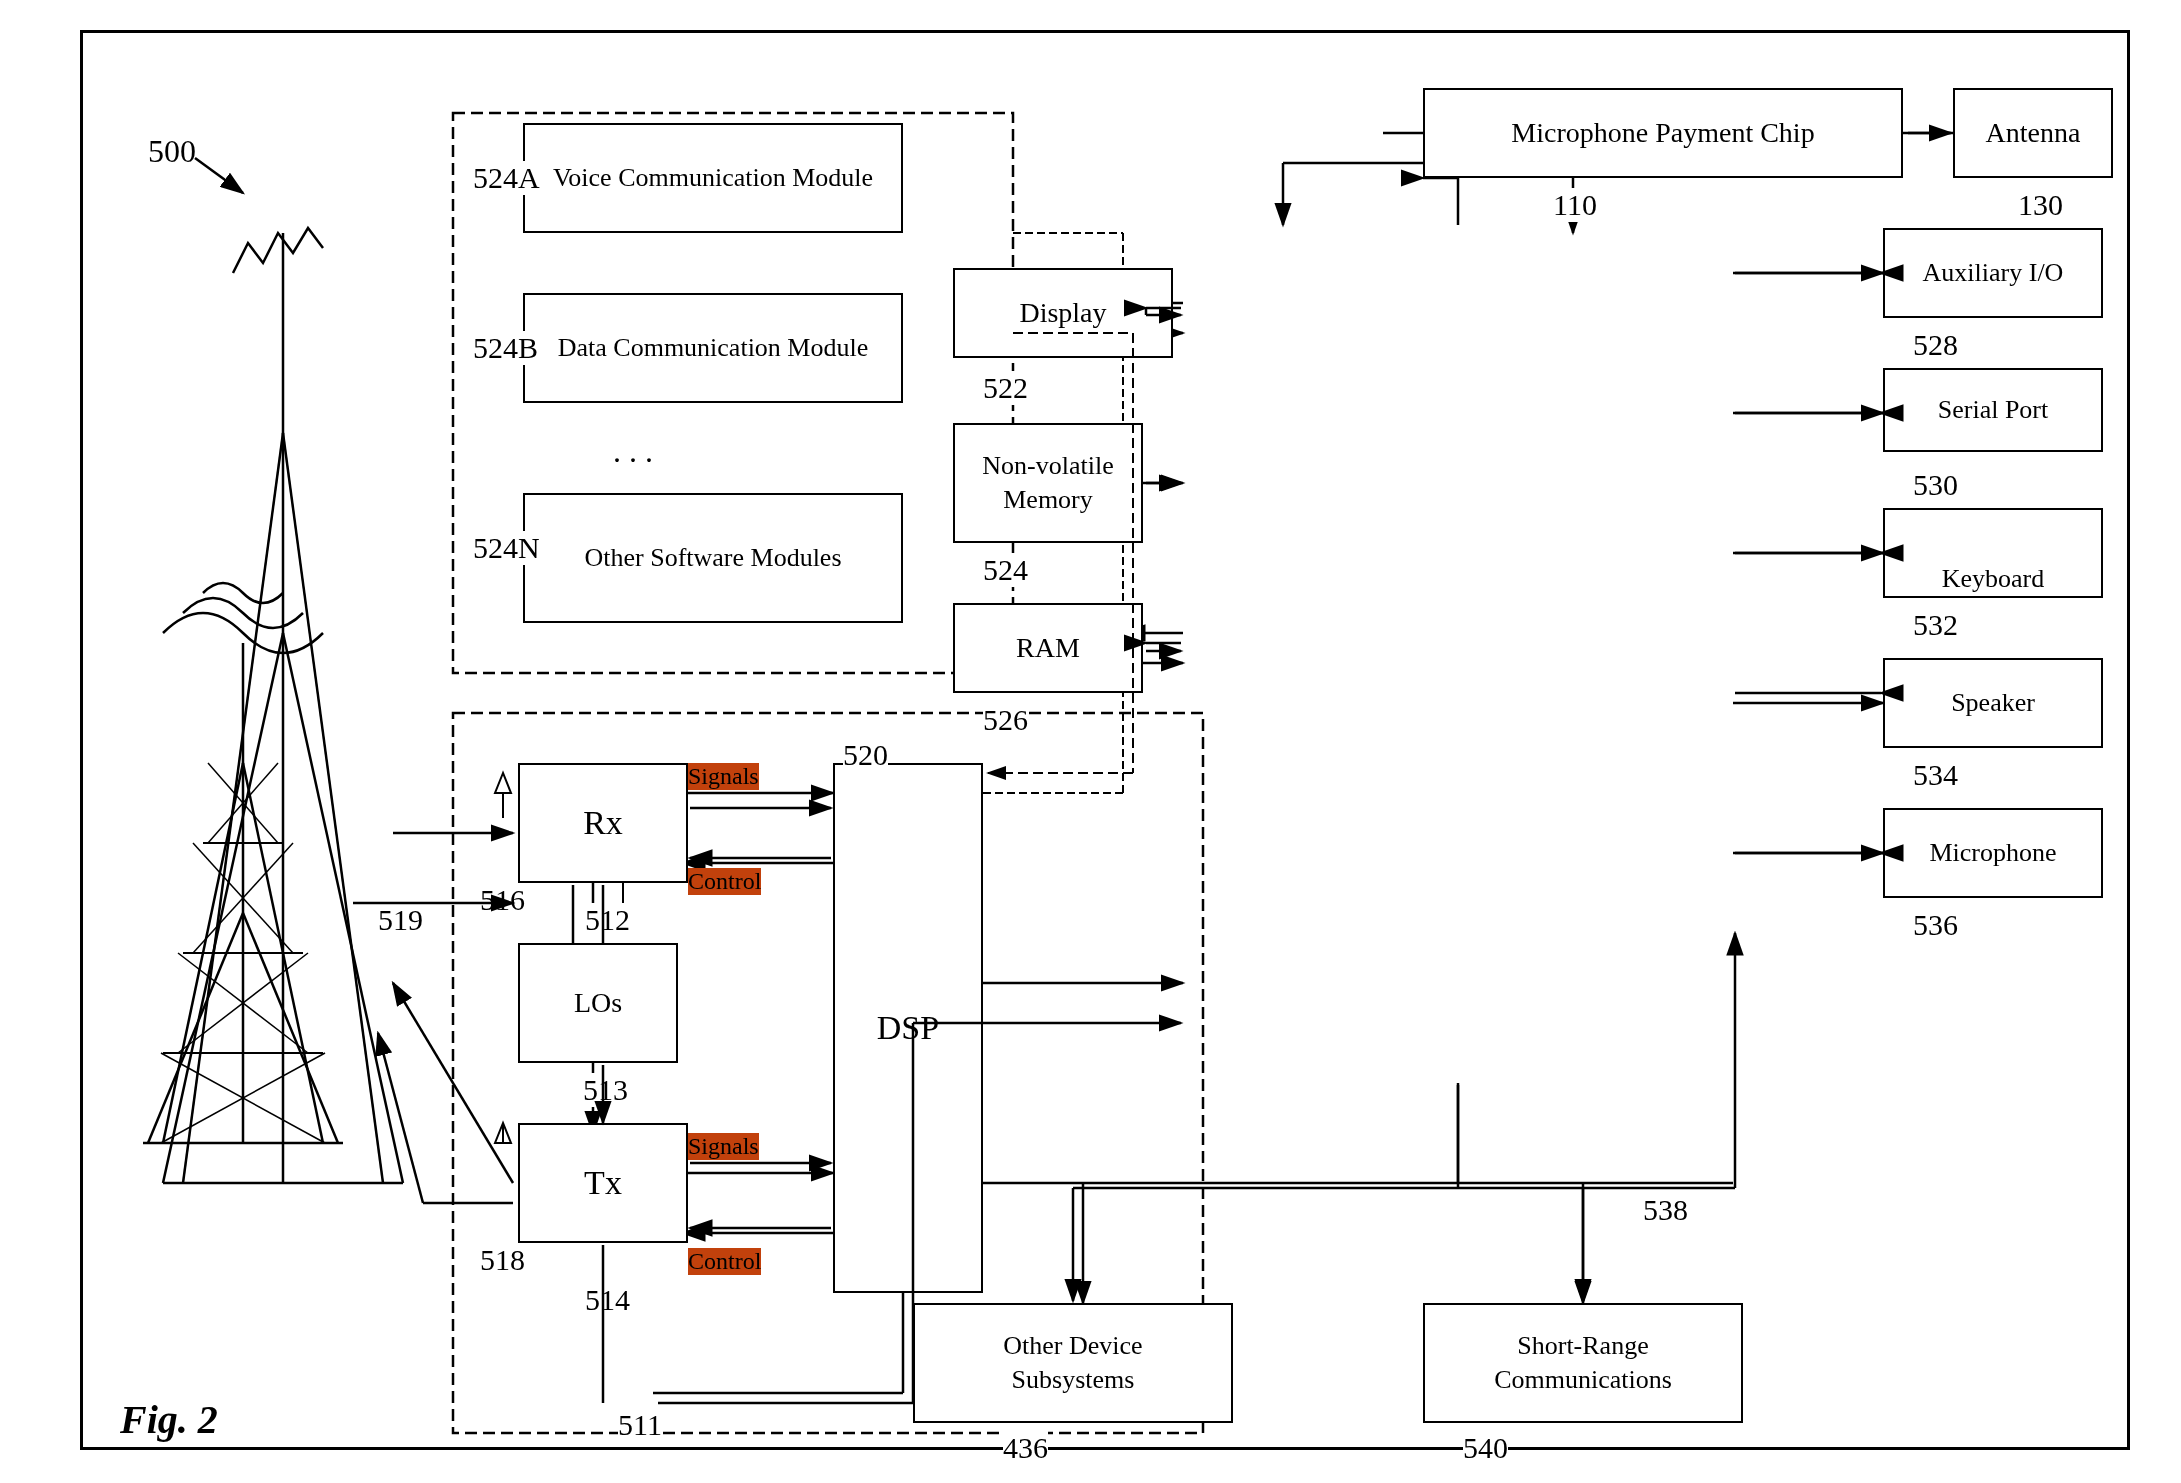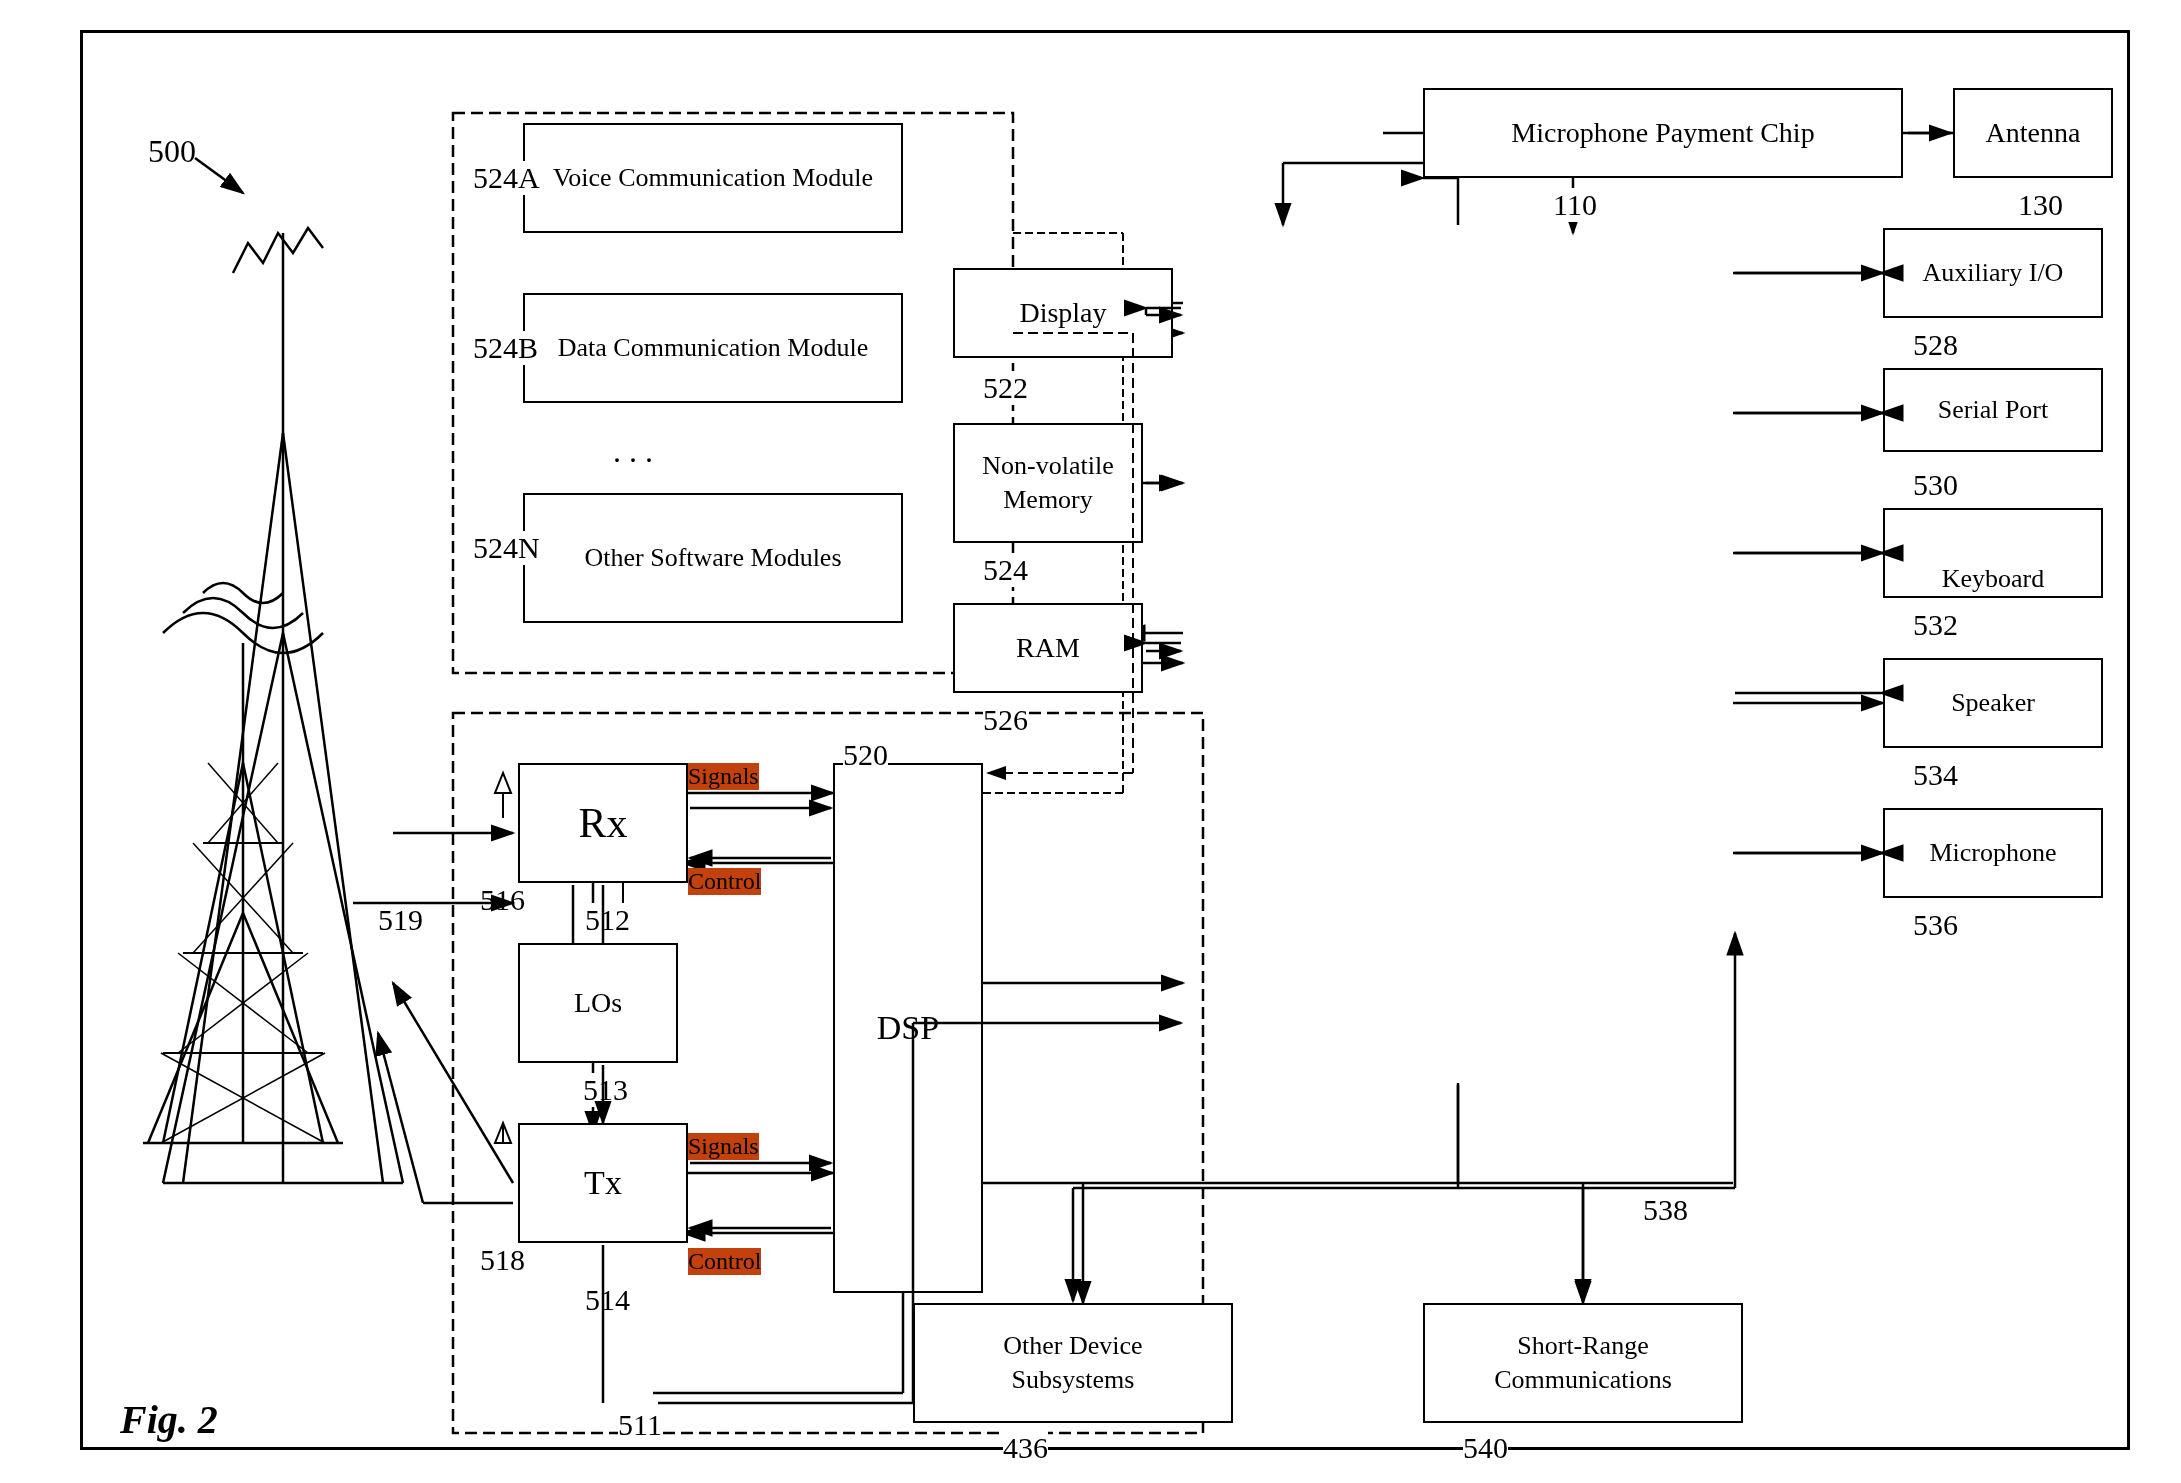--- a/index.html
+++ b/index.html
@@ -206,21 +206,21 @@
   </div>
 
   <div class="box" style="left:1800px; top:625px; width:220px; height:90px; font-size:26px;">
     <span>Speaker</span>
   </div>
 
   <div class="box" style="left:1800px; top:775px; width:220px; height:90px; font-size:26px;">
     <span>Microphone</span>
   </div>
 
-  <div class="box" style="left:435px; top:730px; width:170px; height:120px; font-size:42px;">
+  <div class="box" style="left:435px; top:730px; width:170px; height:120px; font-size:34px;">
     <span>Rx</span>
   </div>
 
   <div class="box" style="left:750px; top:730px; width:150px; height:530px; font-size:34px;">
     <span>DSP</span>
   </div>
 
   <div class="box" style="left:435px; top:910px; width:160px; height:120px; font-size:28px;">
     <span>LOs</span>
   </div>

